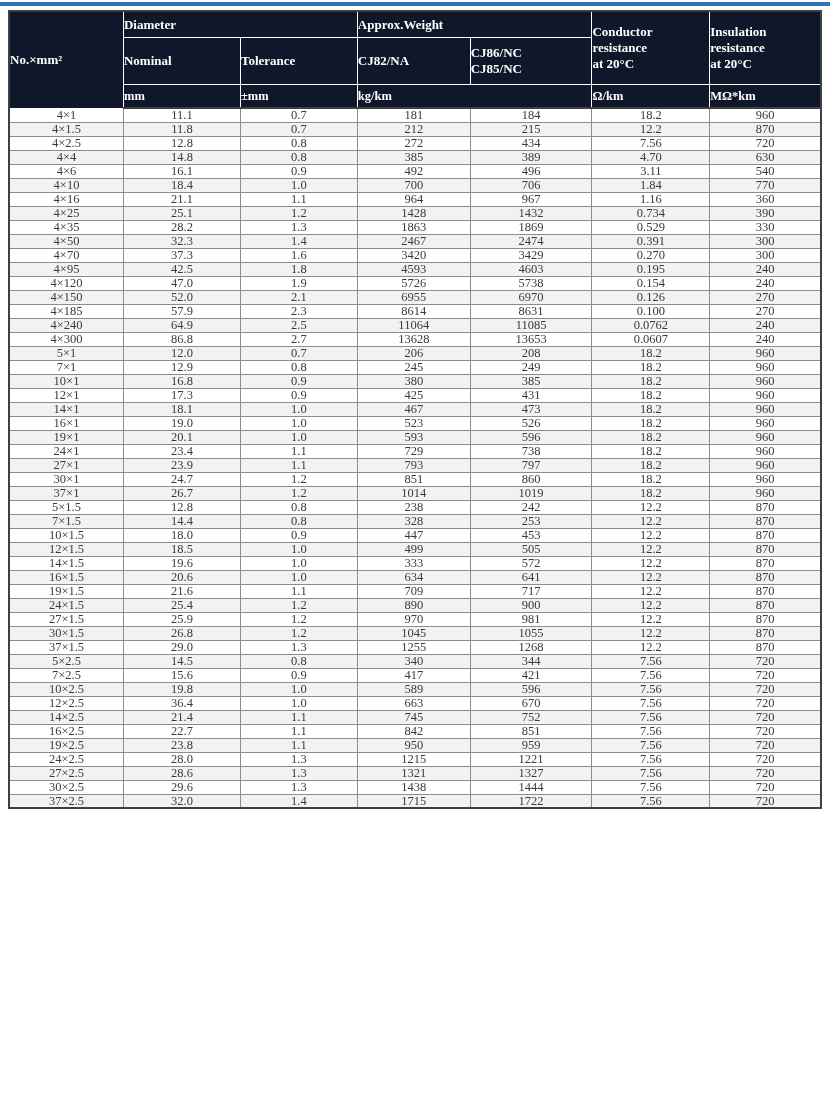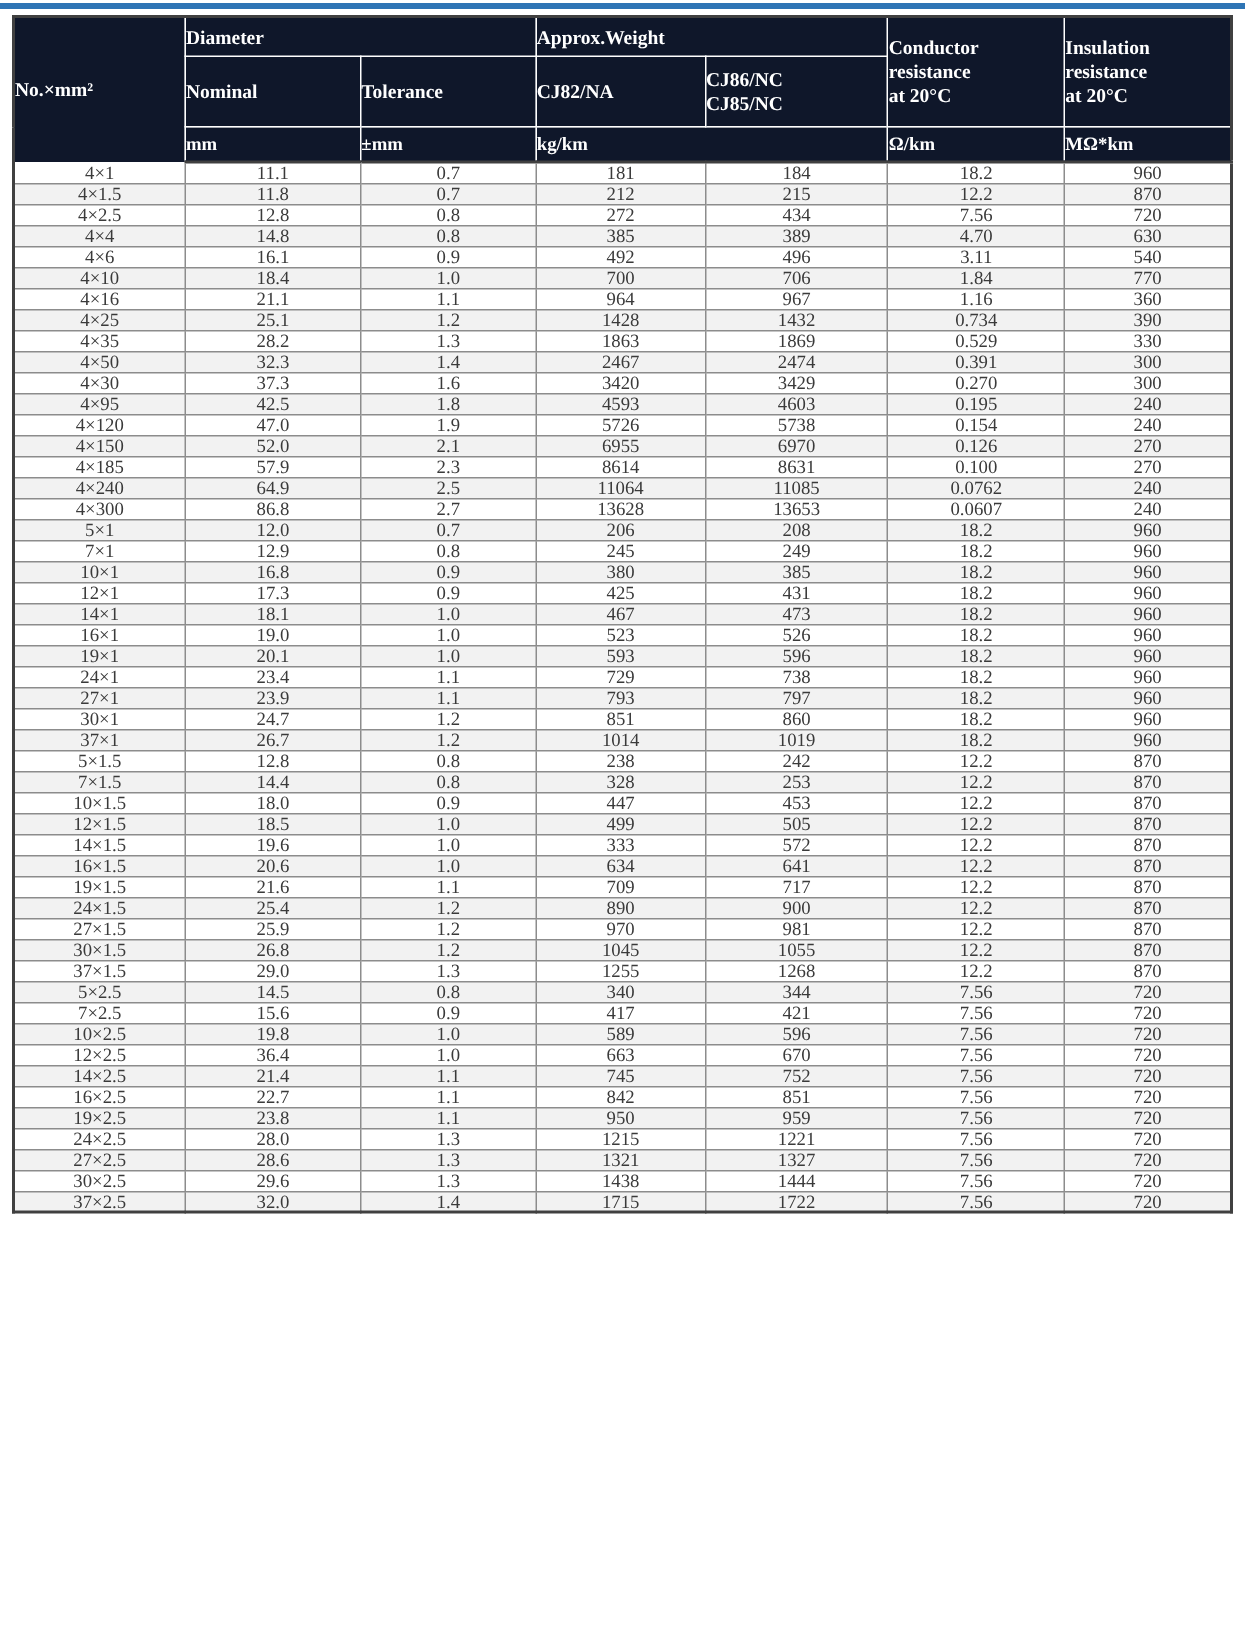--- a/index.html
+++ b/index.html
@@ -187,21 +187,21 @@
         <tr>
           <td>4×50</td>
           <td>32.3</td>
           <td>1.4</td>
           <td>2467</td>
           <td>2474</td>
           <td>0.391</td>
           <td>300</td>
         </tr>
         <tr>
-          <td>4×30</td>
+          <td>4×70</td>
           <td>37.3</td>
           <td>1.6</td>
           <td>3420</td>
           <td>3429</td>
           <td>0.270</td>
           <td>300</td>
         </tr>
         <tr>
           <td>4×95</td>
           <td>42.5</td>

